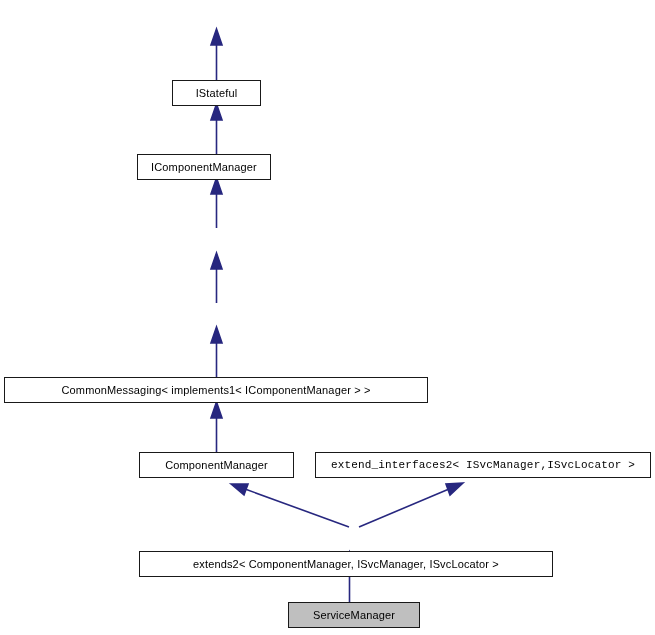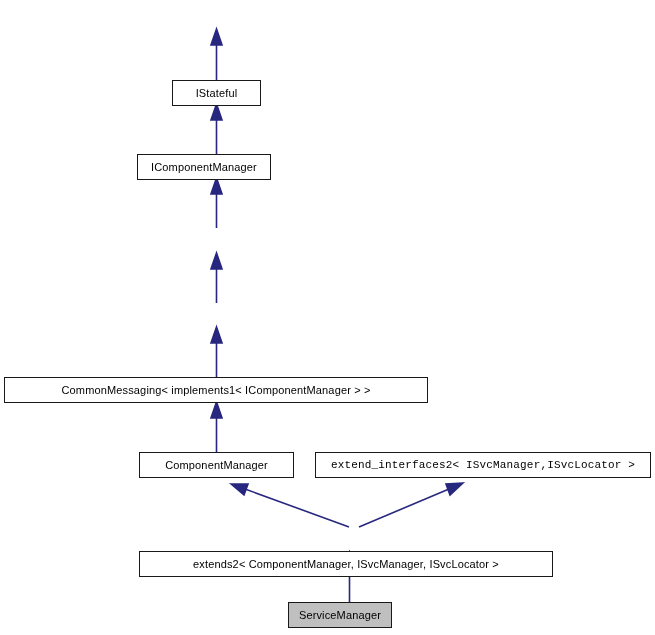--- a/index.html
+++ b/index.html
@@ -117,17 +117,17 @@
   </div>
   <div class="node" style="left: 139px; top: 452px; width: 155px;">
     <span class="node-label">ComponentManager</span>
   </div>
   <div class="node" style="left: 315px; top: 452px; width: 336px; font-family: Liberation Mono, monospace;">
     <span class="node-label">extend_interfaces2&lt; ISvcManager,ISvcLocator &gt;</span>
   </div>
   <div class="node" style="left: 139px; top: 527px; width: 414px; margin-top: 24px;">
     <span class="node-label">extends2&lt; ComponentManager, ISvcManager, ISvcLocator &gt;</span>
   </div>
-  <div class="node highlight" style="left: 288px; top: 602px; width: 104px;">
+  <div class="node highlight" style="left: 288px; top: 602px; width: 132px;">
     <span class="node-label">ServiceManager</span>
   </div>
 
 </div>
 
 </body></html>

